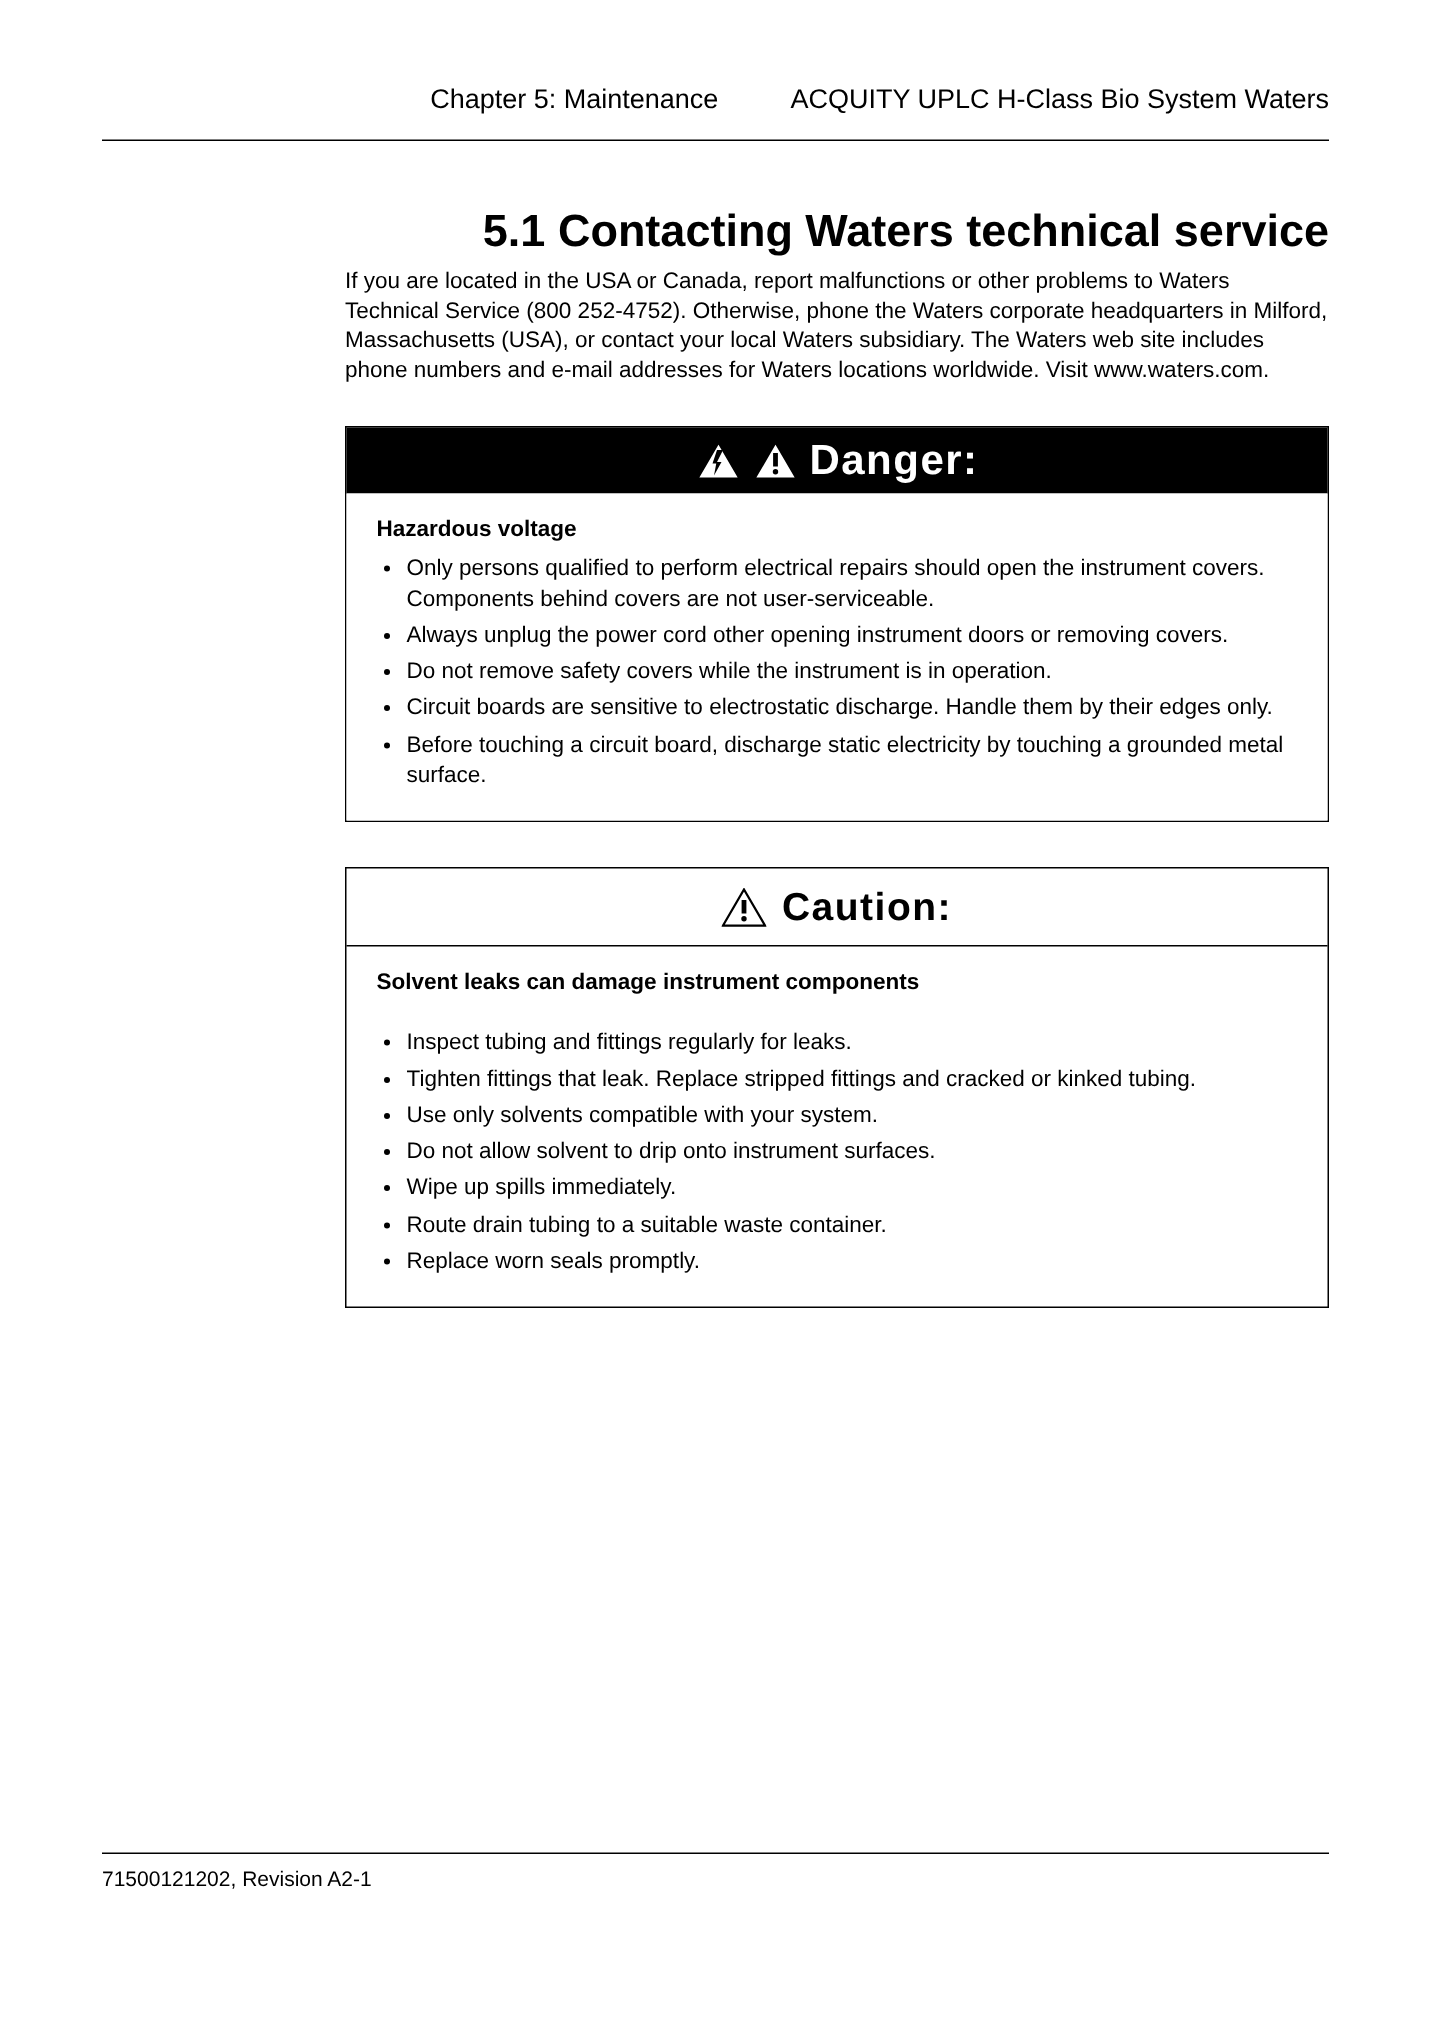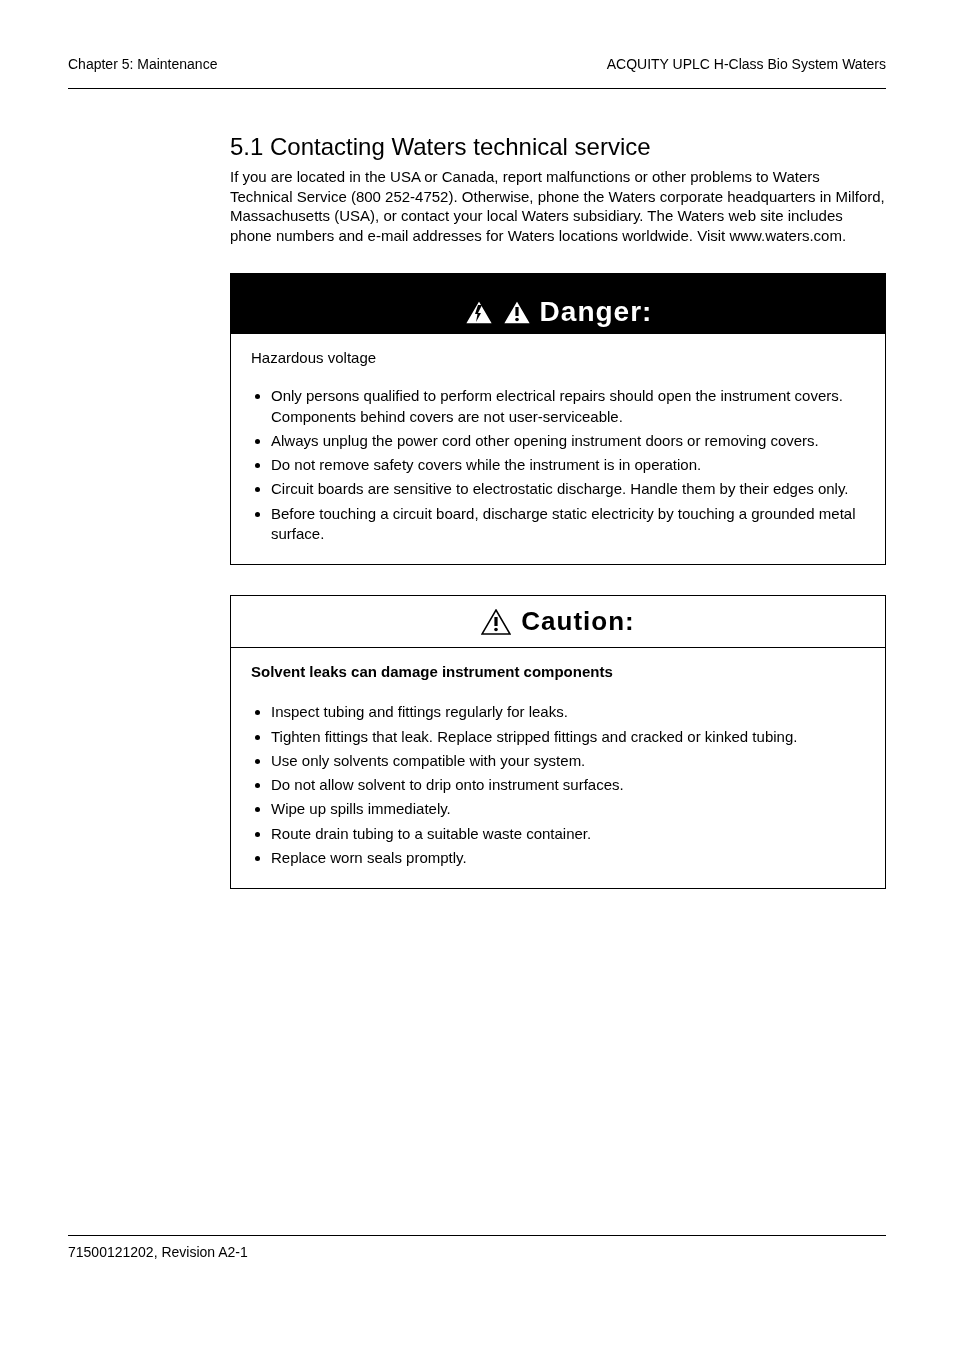--- a/index.html
+++ b/index.html
@@ -17,68 +17,70 @@
     padding: 56px 60px 40px 60px;
   }
   .rule-top {
     border-top: 1px solid #000;
     margin-top: 10px;
     margin-left: 8px;
     margin-right: 8px;
   }
   .header-row {
     display: flex;
-    justify-content: space-between;
-    font-size: 14px;
+    justify-content: flex-end;
+    font-size: 18px;
     margin: 0 8px;
     padding-bottom: 6px;
+    gap: 48px;
   }
   .content {
     margin-left: 170px;
     margin-right: 8px;
     margin-top: 44px;
   }
   .section-title {
-    font-size: 24px;
-    font-weight: normal;
+    font-size: 30px;
+    font-weight: bold;
     margin-bottom: 6px;
+    text-align: right;
   }
   .section-intro {
     font-size: 15px;
     line-height: 1.3;
     margin-bottom: 28px;
   }
   .danger-box {
     border: 1px solid #000;
     margin-bottom: 30px;
   }
   .danger-header {
     background: #000;
     color: #fff;
     display: flex;
     align-items: center;
     justify-content: center;
     gap: 8px;
-    padding: 22px 0 6px 0;
+    padding: 6px 0 6px 0;
   }
   .danger-header svg { flex-shrink: 0; }
   .danger-header .label {
     font-size: 28px;
     font-weight: bold;
     letter-spacing: 1px;
   }
   .danger-body {
     background: #fff;
     padding: 14px 20px 16px 20px;
     font-size: 15px;
     line-height: 1.35;
   }
   .danger-body .subhead {
-    font-weight: normal;
-    margin-bottom: 18px;
+    font-weight: bold;
+    margin-bottom: 6px;
   }
   ul.items {
     margin: 0;
     padding-left: 20px;
   }
   ul.items li {
     margin-bottom: 4px;
   }
   .caution-box {
     border: 1px solid #000;

